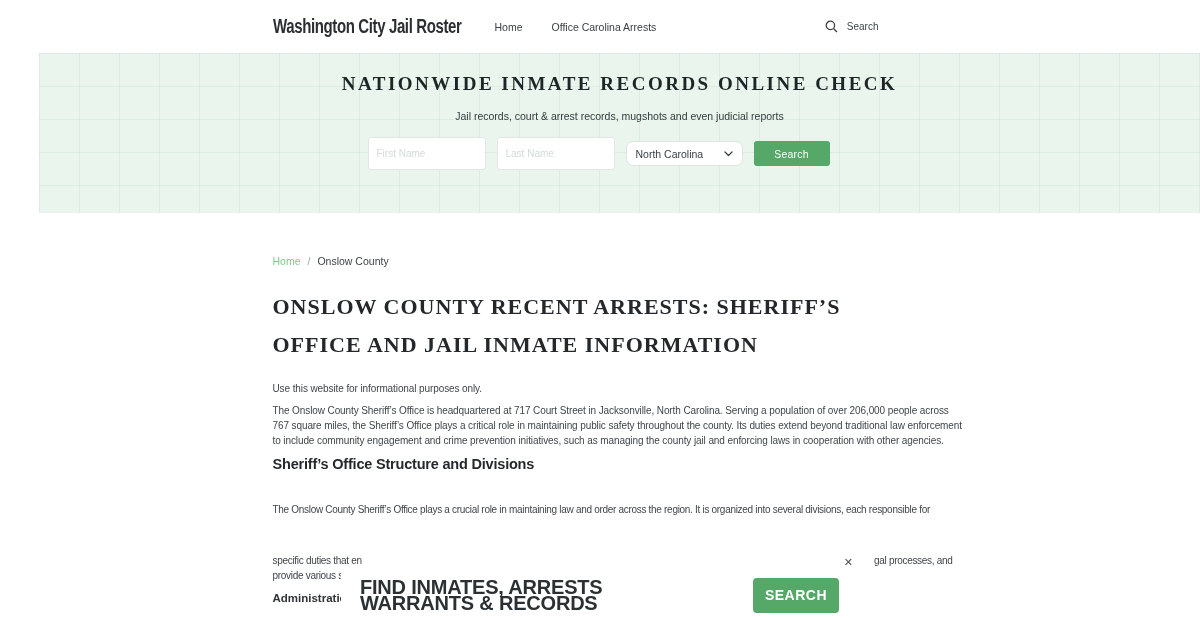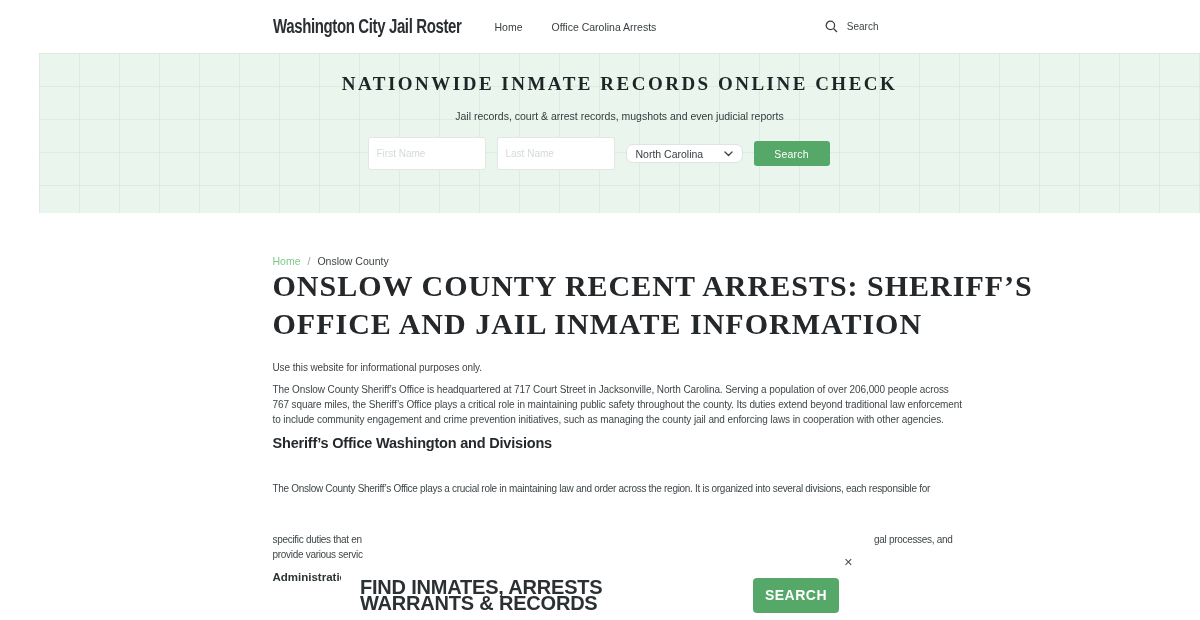--- a/index.html
+++ b/index.html
@@ -38,39 +38,39 @@
   }
   .hero-subtitle { margin-top:15px; font-size:10.5px; color:#333a3d; }
   .hero-form { margin-top:15px; display:flex; justify-content:center; align-items:center; gap:11px; position:relative; left:-21px; }
   .t-input {
     width:118px; height:33px; border:1px solid #e2e7e4; border-radius:3px;
     background:#fff; padding:0 8px; font-size:10px; color:#3b4045; outline:none;
     font-family:"Liberation Sans", sans-serif;
   }
   .t-input::placeholder { color:#d3dcd6; }
   .state-select {
-    width:117px; height:19px; border:1px solid #dfe3e1; border-radius:7px; background:#fff;
+    width:117px; height:25px; border:1px solid #dfe3e1; border-radius:7px; background:#fff;
     display:flex; align-items:center; justify-content:space-between; padding:0 9px; cursor:pointer;
   }
   .state-select .val { font-size:10.5px; color:#3b4045; }
   .btn-green {
     height:25px; width:76px; background:#55a868; color:#fff; border:none; border-radius:3px;
     font-size:10.5px; letter-spacing:0.2px; cursor:pointer; font-family:"Liberation Sans", sans-serif;
   }
 
   
   .main { width:694px; margin:0 auto; }
   .breadcrumb { margin-top:42px; font-size:10.5px; display:flex; align-items:center; gap:7px; }
   .breadcrumb .bc-home { color:#7cc98a; text-decoration:none; cursor:pointer; }
   .breadcrumb .bc-sep { color:#9aa0a0; }
   .breadcrumb .bc-cur { color:#3e4446; }
 
   .article-title {
-    font-family:"Liberation Serif", serif; font-weight:700;
-    font-size:30px; line-height:38px; letter-spacing:1px; color:#24282b;
+    margin-top:21px; font-family:"Liberation Serif", serif; font-weight:700;
+    font-size:22px; line-height:38px; letter-spacing:1px; color:#24282b;
   }
   .article-title span { display:block; white-space:nowrap; }
 
   .para { margin:0 0 7px; font-size:10px; line-height:15px; letter-spacing:-0.1px; color:#3f4649; }
   .para-first { margin-top:17px; }
 
   .h2 { margin:8px 0 30px; font-size:14.5px; letter-spacing:-0.2px; color:#26292c; font-weight:700; }
 
   .pline { height:15px; font-size:10px; line-height:15px; letter-spacing:-0.3px; color:#3f4649; white-space:nowrap; }
   .pline.split { display:flex; justify-content:space-between; padding-right:14px;margin-top:36px; }
@@ -144,21 +144,21 @@
     </div>
 
     <h1 class="article-title">
       <span>ONSLOW COUNTY RECENT ARRESTS: SHERIFF’S</span>
       <span>OFFICE AND JAIL INMATE INFORMATION</span>
     </h1>
 
     <p class="para para-first">Use this website for informational purposes only.</p>
     <p class="para">The Onslow County Sheriff’s Office is headquartered at 717 Court Street in Jacksonville, North Carolina. Serving a population of over 206,000 people across 767 square miles, the Sheriff’s Office plays a critical role in maintaining public safety throughout the county. Its duties extend beyond traditional law enforcement to include community engagement and crime prevention initiatives, such as managing the county jail and enforcing laws in cooperation with other agencies.</p>
 
-    <h2 class="h2">Sheriff’s Office Washington and Divisions</h2>
+    <h2 class="h2">Sheriff’s Office Structure and Divisions</h2>
 
     <div class="pline">The Onslow County Sheriff’s Office plays a crucial role in maintaining law and order across the region. It is organized into several divisions, each responsible for</div>
     <div class="pline split">
       <span>specific duties that en</span>
       <span>gal processes, and</span>
     </div>
     <div class="pline">provide various servic</div>
 
     <h3 class="h3">Administration Division</h3>
   </main>

